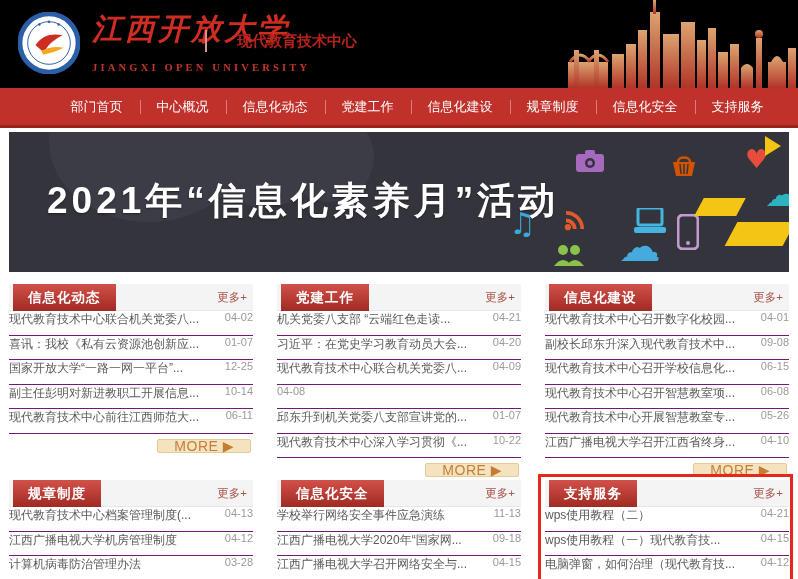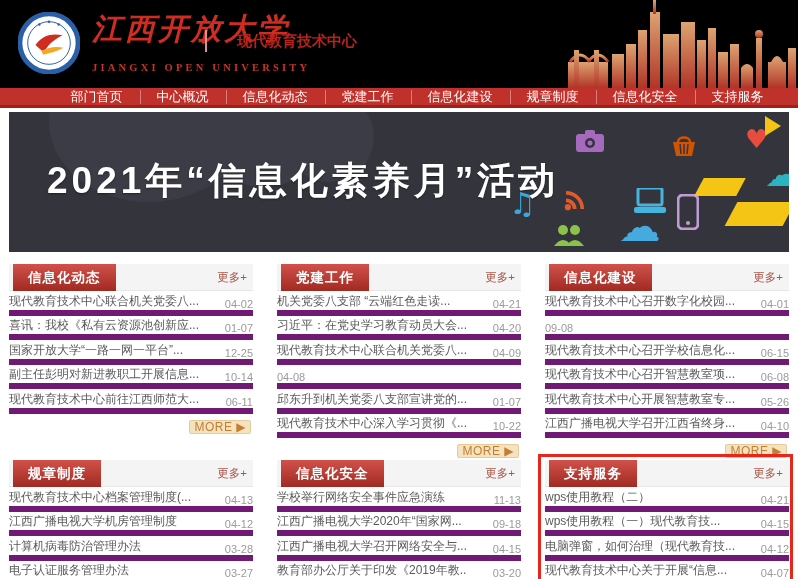--- a/index.html
+++ b/index.html
@@ -13,21 +13,21 @@
   .uni-text { margin-left:12px; }
   .uni-cn { color:#cf2c22; font-size:30px; font-weight:bold; font-style:italic;
             letter-spacing:3px; line-height:32px; font-family:"Liberation Serif","DejaVu Serif",serif; }
   .uni-en { color:#c4342a; font-size:10.5px; font-weight:bold; letter-spacing:3.2px;
             font-family:"Liberation Serif","DejaVu Serif",serif; margin-top:17px; }
   .dept { position:absolute; left:205px; top:30px; border-left:2px solid #d9928c;
           padding-left:30px; color:#b5231c; font-size:15px; font-weight:bold; line-height:22px; }
   .skyline { position:absolute; right:0; top:0; width:230px; height:88px; }
 
   
-  .navbar { height:20px; background:#c0312b; border-bottom:3px solid #9c231d;
+  .navbar { height:40px; background:#c0312b; border-bottom:3px solid #9c231d;
             display:flex; justify-content:center; align-items:center;padding-left:36px; }
   .nav-list { display:flex; list-style:none; height:26px; align-items:center; }
   .nav-item { color:#fff; font-size:13px; padding:0 17px; cursor:pointer; position:relative;
               line-height:26px; white-space:nowrap; }
   .nav-item + .nav-item::before { content:""; position:absolute; left:0; top:6px; width:1px;
               height:14px; background:rgba(255,255,255,.38); }
 
   
   .banner { position:relative; margin:4px 9px 0; height:140px; background:#33343c; overflow:hidden; cursor:pointer; }
   .cloud-dark { position:absolute; border-radius:50%; background:#3b3c45; }
@@ -43,26 +43,26 @@
   .grid { margin:12px 9px 0; display:grid; grid-template-columns:repeat(3,1fr);
           column-gap:24px; row-gap:6px; }
   .sec { position:relative; }
   .sec-header { position:relative; height:27px; background:#f5f4f4; border-bottom:1px solid #eae6e6; }
   .sec-tab { position:absolute; left:4px; top:0; height:27px; line-height:27px; padding:0 15px;
              background:linear-gradient(#d1514a,#a02a22); color:#fff; font-size:13.5px;
              font-weight:bold; letter-spacing:1px; }
   .sec-more { position:absolute; right:6px; top:0; line-height:27px; color:#a8564a;
               font-size:11.5px; cursor:pointer; }
   .sec-list { }
-  .item { display:flex; justify-content:space-between; align-items:flex-end; height:24.5px;
-          border-bottom:6px solid #701a75; cursor:pointer; }
+  .item { display:flex; justify-content:space-between; align-items:flex-start; height:24.5px;
+          border-bottom:1px solid #701a75; cursor:pointer; }
   .item-text { color:#5a5a5a; font-size:12px; white-space:nowrap; overflow:hidden; max-width:190px; }
   .item-date { color:#9a9a9a; font-size:11px; }
   .badge-row { text-align:right; padding:3px 2px 0 0; height:16px; }
-  .more-badge { display:inline-block; font-size:12px; line-height:10px; padding:1px 4px;
+  .more-badge { display:inline-block; font-size:14px; line-height:10px; padding:1px 16px;
                 background:#f5e3c0; color:#c47e34; border:1px solid #e6cb9a; border-radius:2px;
                 cursor:pointer; letter-spacing:.5px; }
   .sec.highlighted::before { content:""; position:absolute; inset:-6px -4px -60px -7px;
                 border:3px solid #e7271c; pointer-events:none; z-index:5; }
 </style>
 </head>
 <body>
 
 <div class="header">
   <div class="logo-wrap">
@@ -244,20 +244,21 @@
     <div class="sec-header">
       <span class="sec-tab">信息化建设</span>
       <span class="sec-more">更多+</span>
     </div>
     <div class="sec-list">
         <div class="item">
           <span class="item-text">现代教育技术中心召开数字化校园...</span>
           <span class="item-date">04-01</span>
         </div>
         <div class="item">
+          <span class="item-text">副校长邱东升深入现代教育技术中...</span>
           <span class="item-date">09-08</span>
         </div>
         <div class="item">
           <span class="item-text">现代教育技术中心召开学校信息化...</span>
           <span class="item-date">06-15</span>
         </div>
         <div class="item">
           <span class="item-text">现代教育技术中心召开智慧教室项...</span>
           <span class="item-date">06-08</span>
         </div>

